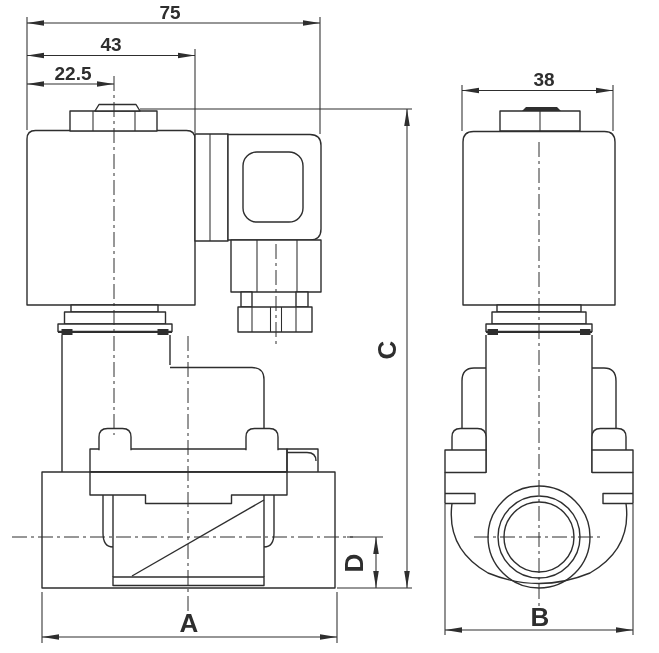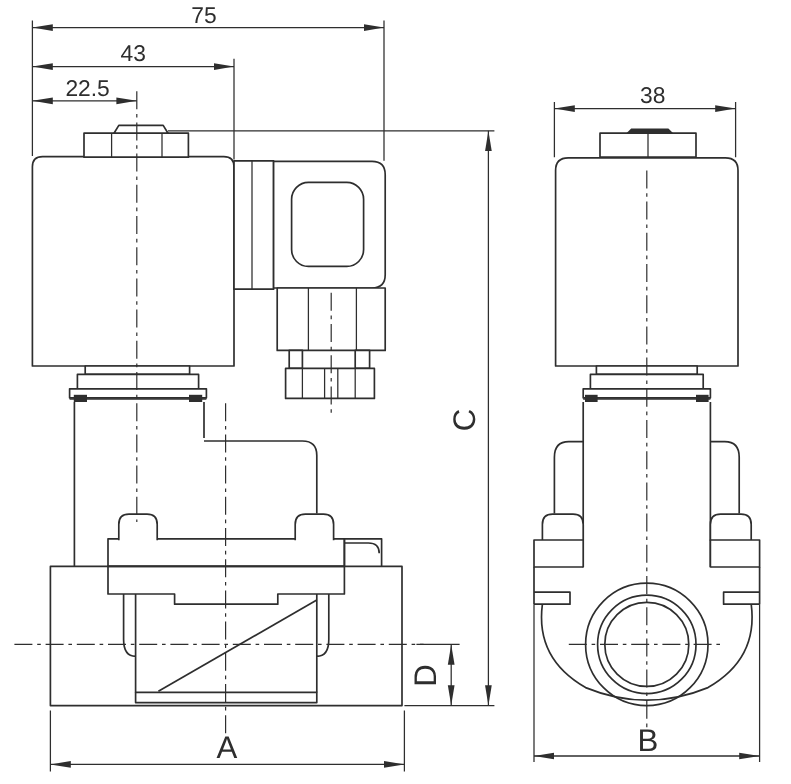--- a/index.html
+++ b/index.html
@@ -1,18 +1,18 @@
 <!DOCTYPE html>
 <html style="--line: #2e2e2e; --bg: #ffffff;"><head>
 <meta charset="utf-8">
 <style>
   :root { --line: #2e2e2e; --bg: #ffffff; }
   html,body { margin:0; padding:0; background: var(--bg); }
   .stage { position:relative; width:659px; height:653px; background:var(--bg); overflow:hidden;
-           font-family:"Liberation Sans", sans-serif; }
+           font-family:"Liberation Sans", sans-serif;font-weight:bold; }
   svg { display:block; }
   .ol   { fill:none; stroke:var(--line); stroke-width:1.4; stroke-linejoin:round; }
   .olw  { fill:#ffffff; stroke:var(--line); stroke-width:1.4; stroke-linejoin:round; }
   .thin { fill:none; stroke:var(--line); stroke-width:1.05; }
   .chain{ fill:none; stroke:var(--line); stroke-width:1.0; stroke-dasharray:15 4 3 4; }
   .solid{ fill:var(--line); stroke:none; }
   .dimtxt { fill:var(--line); font-size:19px; font-family:"Liberation Sans", sans-serif; }
   .dimltr { fill:var(--line); font-size:26px; font-family:"Liberation Sans", sans-serif; }
 </style>
 </head>

